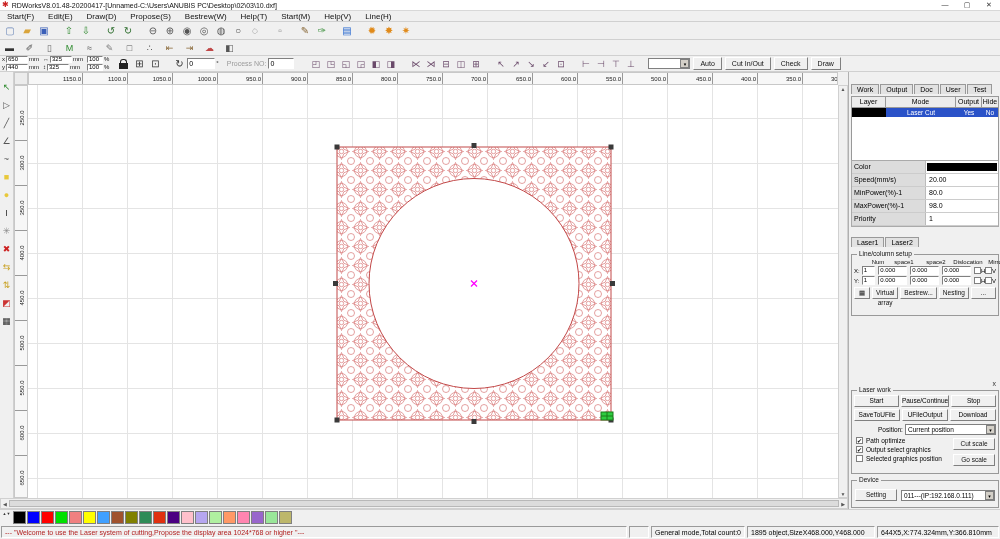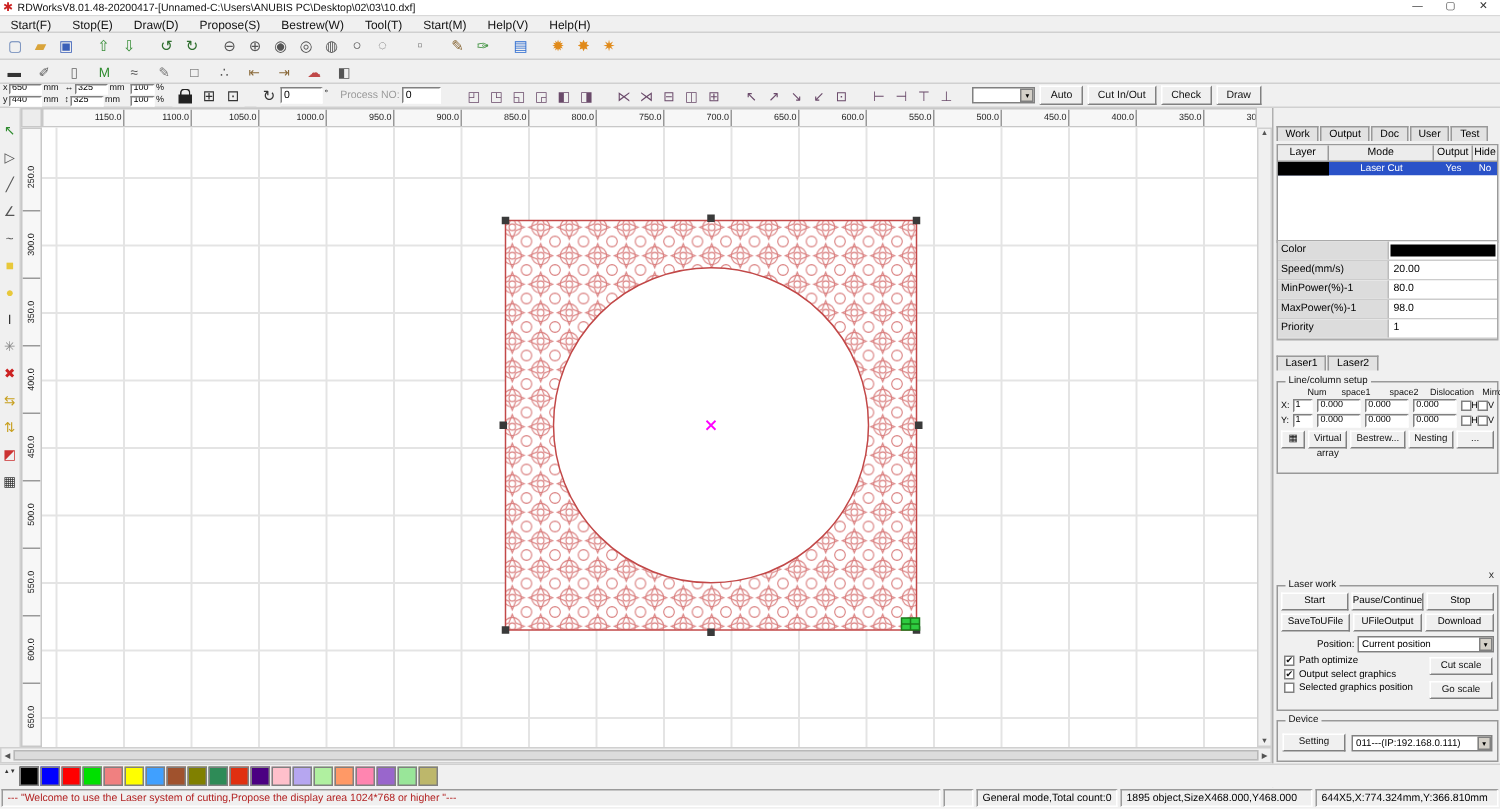--- a/index.html
+++ b/index.html
@@ -112,28 +112,28 @@
     <span class="win-btns">
       <span class="win-btn">—</span>
       <span class="win-btn">▢</span>
       <span class="win-btn">✕</span>
     </span>
   </div>
 
   <div class="abs menubar">
 
   <span class="menu-item">Start(F)</span>
-      <span class="menu-item">Stop(E)</span>
+      <span class="menu-item">Edit(E)</span>
       <span class="menu-item">Draw(D)</span>
       <span class="menu-item">Propose(S)</span>
       <span class="menu-item">Bestrew(W)</span>
-      <span class="menu-item">Tool(T)</span>
+      <span class="menu-item">Help(T)</span>
       <span class="menu-item">Start(M)</span>
       <span class="menu-item">Help(V)</span>
-      <span class="menu-item">Help(H)</span>
+      <span class="menu-item">Line(H)</span>
     </div>
 
   <div class="abs tbar" style="top:22px;width:1000px;height:18px;">
 
   <span class="tb-icon" style="margin-left: 2px;">
       <span style="color: rgb(106, 134, 184);">▢</span>
     </span>
       <span class="tb-icon" style="margin-left: 1px;">
       <span style="color: rgb(217, 164, 58);">▰</span>
     </span>

